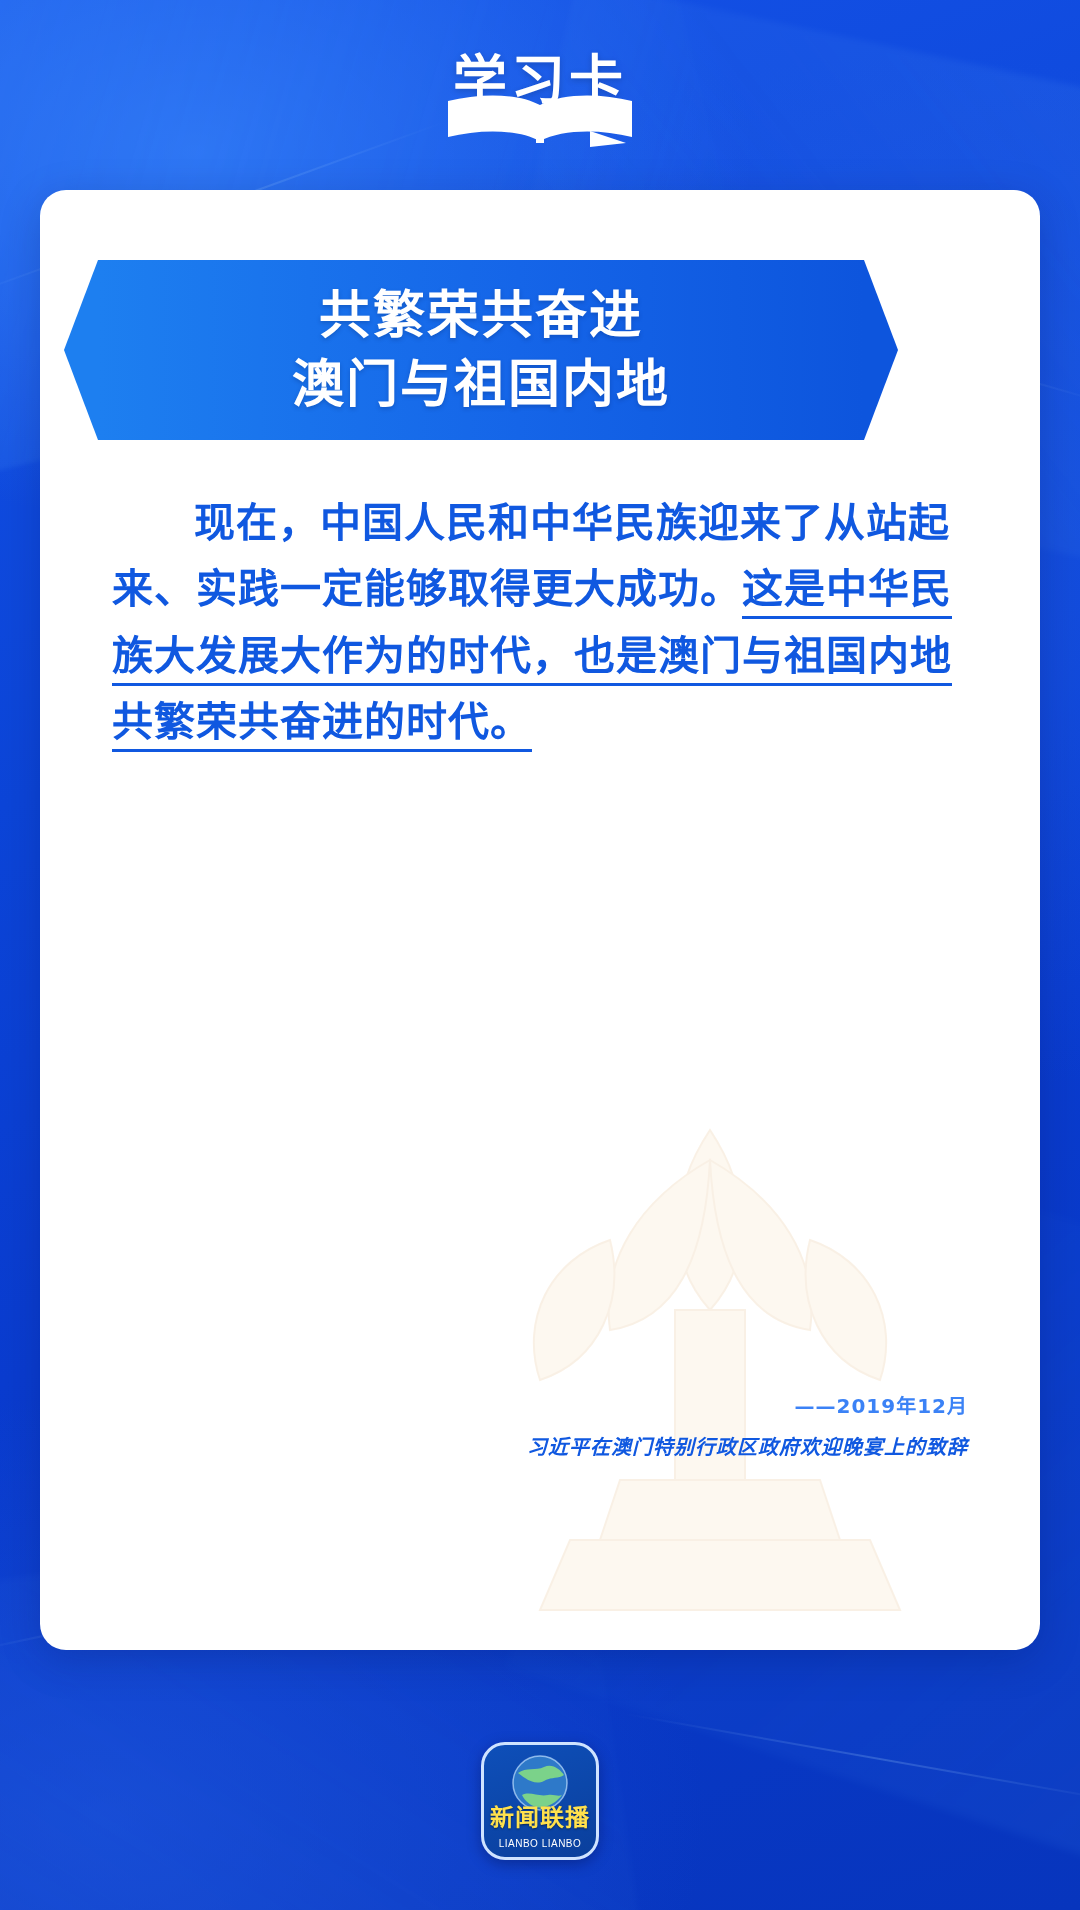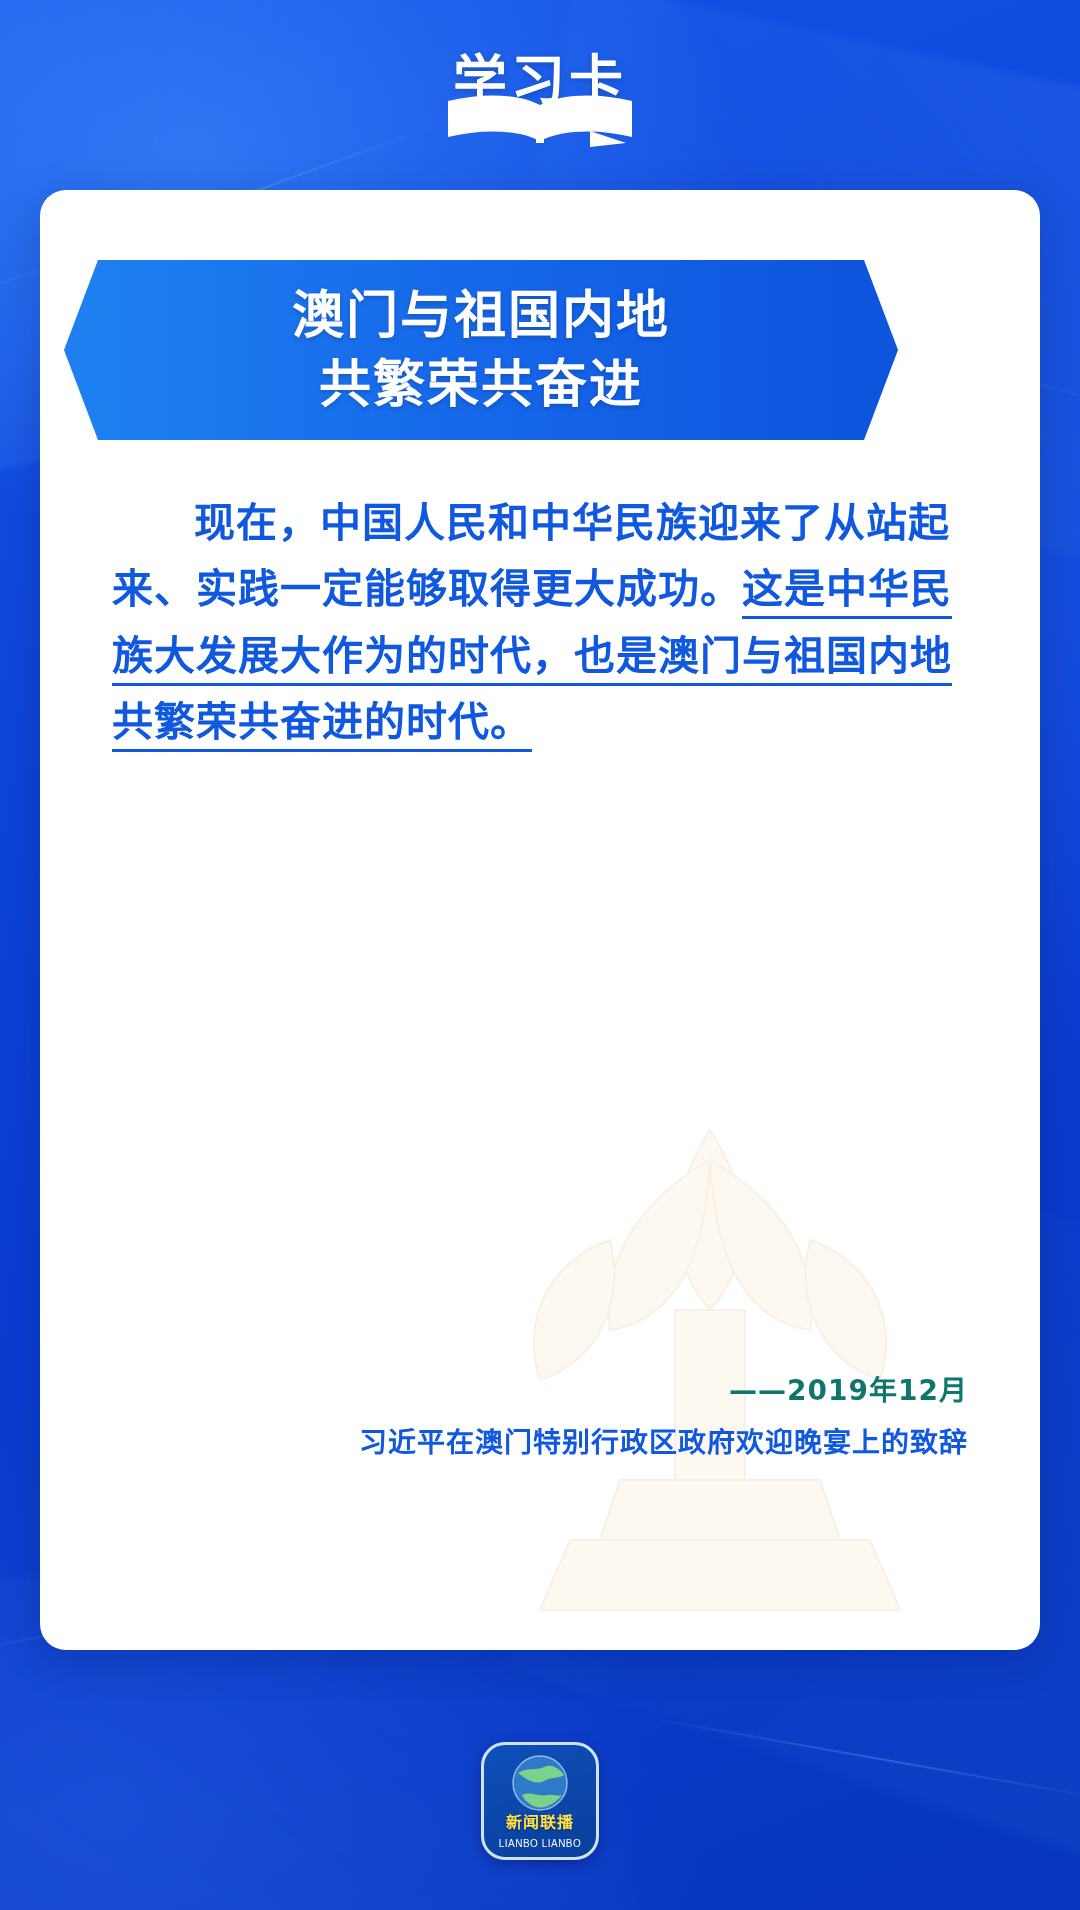--- a/index.html
+++ b/index.html
@@ -198,33 +198,34 @@
 
   
   .attrib {
     position: absolute;
     right: 72px;
     bottom: 190px;
     text-align: right;
     z-index: 2;
   }
   .attrib-date {
-    color: #0f766e;
-    font-size: 28px;
+    color: #3b82f6;
+    font-size: 20px;
     font-weight: bold;
     letter-spacing: 1px;
     margin-bottom: 12px;
     font-family: "DejaVu Sans", "Liberation Sans", sans-serif;
   }
   .attrib-source {
     color: #1058e0;
-    font-size: 28px;
+    font-size: 20px;
     font-weight: bold;
     letter-spacing: 1px;
     font-family: "DejaVu Sans", "Liberation Sans", sans-serif;
+    font-style: italic;
   }
 
   
   .footer {
     position: absolute;
     bottom: 50px;
     left: 0;
     width: 100%;
     display: flex;
     justify-content: center;
@@ -245,21 +246,21 @@
     position: absolute;
     top: 8px; left: 50%;
     transform: translateX(-50%);
   }
   .badge-label {
     position: absolute;
     bottom: 24px;
     left: 0; width: 100%;
     text-align: center;
     color: #ffe14d;
-    font-size: 16px;
+    font-size: 24px;
     font-weight: bold;
     letter-spacing: 1px;
     font-family: Liberation Serif, serif;
     text-shadow: 0 1px 2px rgba(0,0,0,.5);
   }
   .badge-sub {
     position: absolute;
     bottom: 8px;
     left: 0; width: 100%;
     text-align: center;
@@ -307,22 +308,22 @@
         <path d="M215 300 L285 300 L285 470 L215 470 Z"></path>
         <path d="M160 470 L360 470 L380 530 L140 530 Z"></path>
         <path d="M110 530 L410 530 L440 600 L80 600 Z"></path>
       </g>
     </svg>
 
     <div class="title-banner">
       <div class="banner-arrow-left"></div>
       <div class="banner-arrow-right"></div>
       <div class="title-text">
+        <div>共繁荣共奋进</div>
         <div>澳门与祖国内地</div>
-        <div>共繁荣共奋进</div>
       </div>
     </div>
 
     <div class="body">
       <p class="para first"><span>现在，中国人民和中华民族迎来了从站起来、实践一定能够取得更大成功。</span><span class="hl">这是中华民族大发展大作为的时代，也是澳门与祖国内地共繁荣共奋进的时代。</span></p>
     </div>
 
     <div class="attrib">
       <div class="attrib-date">——2019年12月</div>
       <div class="attrib-source">习近平在澳门特别行政区政府欢迎晚宴上的致辞</div>

